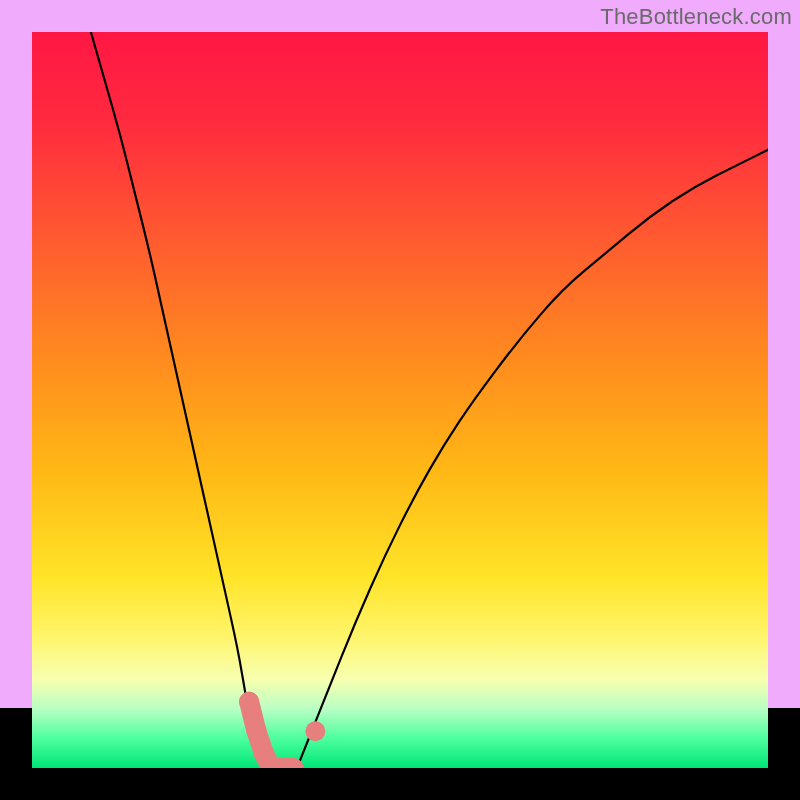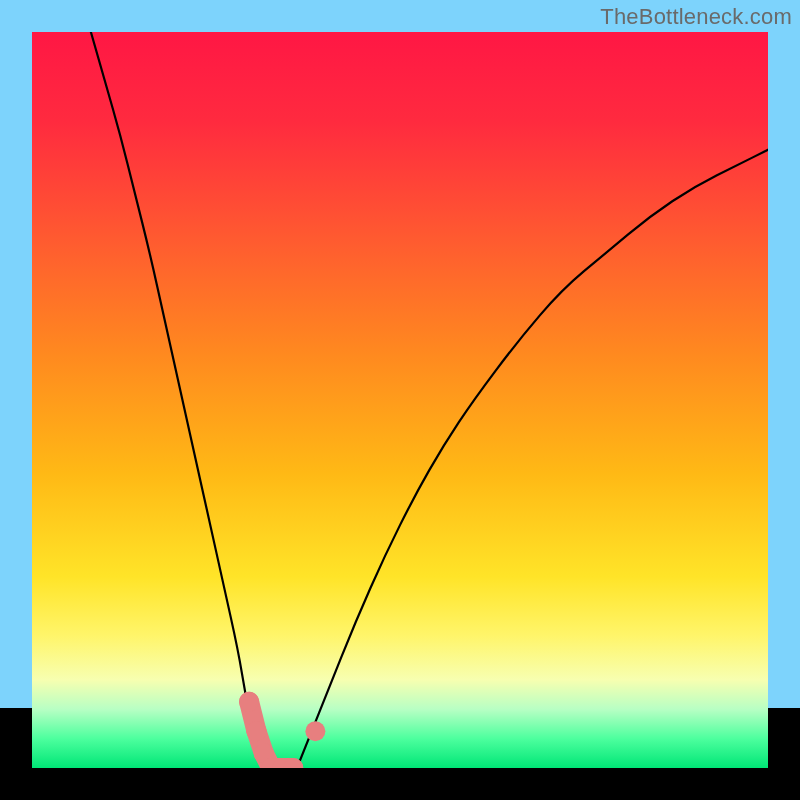--- a/index.html
+++ b/index.html
@@ -7,21 +7,21 @@
     padding: 0;
     width: 800px;
     height: 800px;
     background: #000;
     overflow: hidden;
   }
   .frame {
     position: absolute;
     width: 800px;
     height: 708px;
-    background: #7dd3fc;
+    background: #f0abfc;
   }
   .plot {
     position: absolute;
     left: 32px;
     top: 32px;
     width: 736px;
     height: 736px;
     overflow: hidden;
   }
   .watermark {

